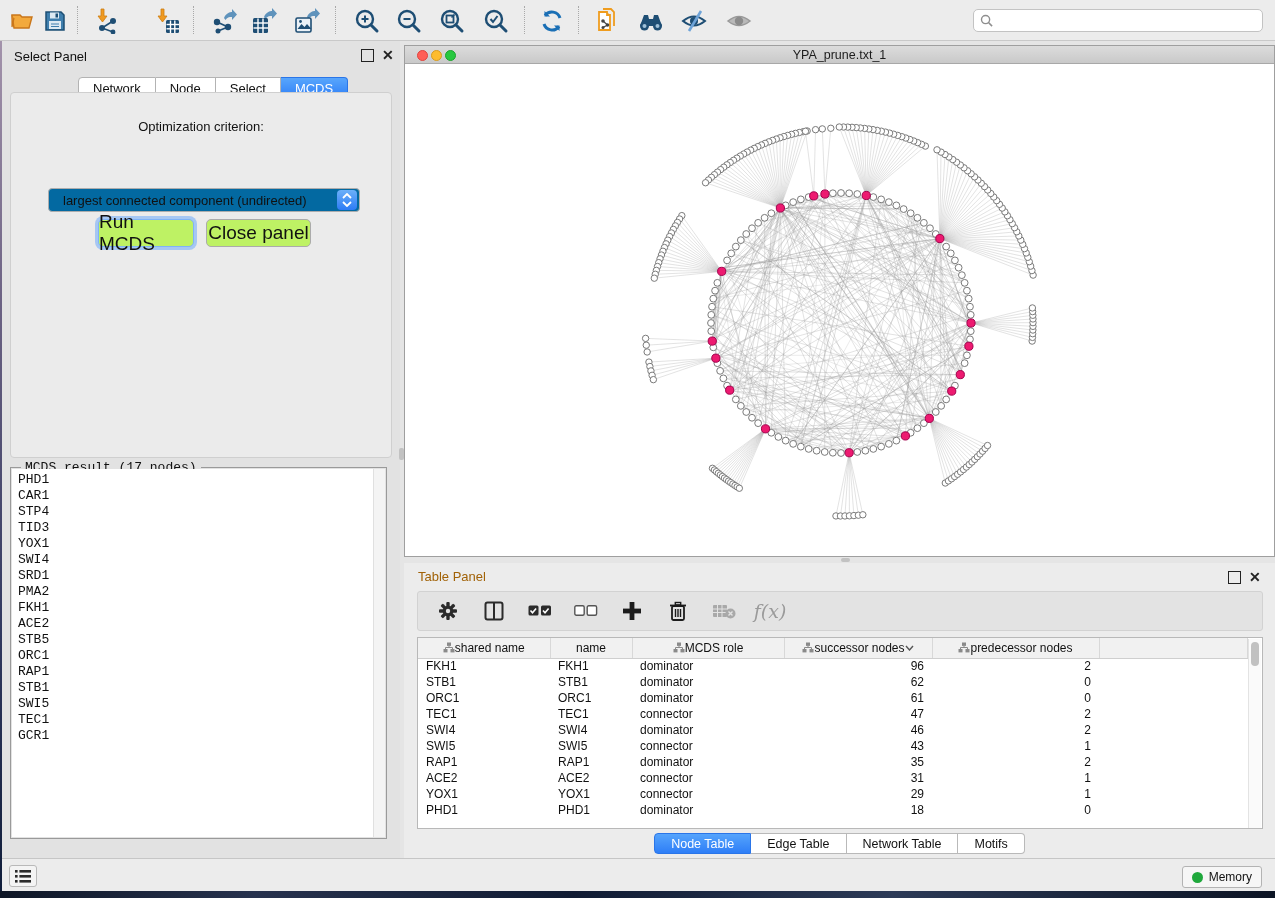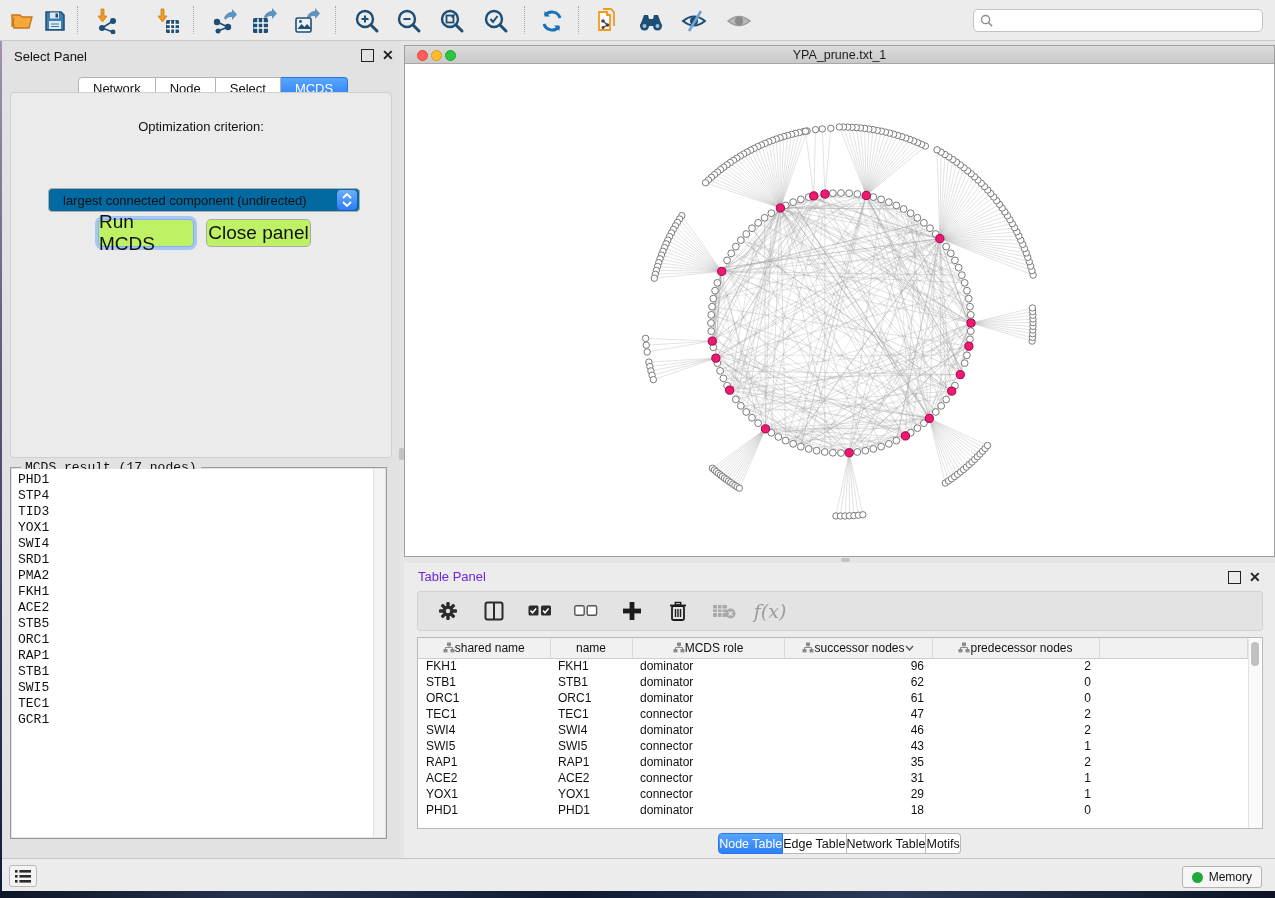--- a/index.html
+++ b/index.html
@@ -42,34 +42,34 @@
   .net-titlebar{position:absolute;left:0;top:0;width:100%;height:18px;background:linear-gradient(#dcdcdc,#c9c9c9);border-bottom:1px solid #a8a8a8;}
   .tl{position:absolute;top:3.5px;width:11px;height:11px;border-radius:50%;}
   .net-title{position:absolute;top:2px;width:100%;text-align:center;font-size:12.5px;color:#1c1c1c;}
   .net-canvas{position:absolute;left:0;top:18px;width:869px;height:492px;background:#fff;}
   
   .h-split{position:absolute;left:404px;top:557px;width:871px;height:6px;background:#e5e5e5;}
   .h-split .grip{position:absolute;left:437px;top:1px;width:9px;height:4px;background:#c2c2c2;border-radius:2px;}
   .v-split-grip{position:absolute;left:399px;top:448px;width:5px;height:12px;background:#c2c2c2;border-radius:2px;}
   
   .table-panel{position:absolute;left:404px;top:563px;width:871px;height:295px;background:#ececec;}
-  .tp-title{position:absolute;left:14px;top:6px;font-size:13px;color:#6d28d9;}
+  .tp-title{position:absolute;left:14px;top:6px;font-size:13px;color:#a16207;}
   .tp-toolbar{position:absolute;left:13px;top:28px;width:846px;height:40px;background:#e3e3e3;border:1px solid #d2d2d2;border-radius:3px;display:flex;align-items:center;gap:22px;padding-left:18px;}
   .tp-icon{width:24px;height:24px;display:flex;align-items:center;justify-content:center;cursor:pointer;}
   .fx{font-family:"DejaVu Serif",serif;font-style:italic;font-size:19px;color:#9a9a9a;}
   .tablebox{position:absolute;left:13px;top:74px;width:846px;height:192px;background:#fff;border:1px solid #b8b8b8;overflow:hidden;}
   table.nodetable{border-collapse:collapse;width:830px;table-layout:fixed;font-size:12px;}
   table.nodetable th{height:20px;background:#f1f1f1;border-right:1px solid #d8d8d8;border-bottom:1px solid #cfcfcf;font-weight:normal;color:#111;position:relative;}
   table.nodetable th .hwrap{display:flex;align-items:center;justify-content:center;}
   table.nodetable td{height:16px;padding:0 8px;color:#111;white-space:nowrap;overflow:hidden;}
   td.num{text-align:right;padding-right:20px;}
   .tscroll{position:absolute;top:1px;right:1px;width:13px;height:190px;background:#fafafa;border-left:1px solid #e3e3e3;}
   .tscroll .thumb{position:absolute;left:2px;top:3px;width:8px;height:24px;background:#c1c1c1;border-radius:4px;}
   .bottom-tabs{position:absolute;left:0;top:270px;width:100%;display:flex;justify-content:center;}
-  .btab{height:21px;padding:0 0;background:#fff;border:1px solid #b9b9b9;border-left:none;font-size:12.5px;display:flex;align-items:center;cursor:pointer;color:#111;}
+  .btab{height:21px;padding:0 16px;background:#fff;border:1px solid #b9b9b9;border-left:none;font-size:12.5px;display:flex;align-items:center;cursor:pointer;color:#111;}
   .btab:first-child{border-left:1px solid #b9b9b9;border-radius:4px 0 0 4px;}
   .btab:last-child{border-radius:0 4px 4px 0;}
   .btab.sel{background:linear-gradient(#55a4fc,#2e7ef7);border-color:#2a75e8;color:#fff;}
   
   .statusbar{position:absolute;left:0;top:858px;width:1275px;height:33px;background:#ececec;border-top:1px solid #c6c6c6;}
   .list-btn{position:absolute;left:9px;top:6px;width:28px;height:22px;background:#f4f4f4;border:1px solid #b9b9b9;border-radius:3px;display:flex;align-items:center;justify-content:center;cursor:pointer;}
   .mem-btn{position:absolute;right:13px;top:7px;height:22px;padding:0 9px;background:#f6f6f6;border:1px solid #b3b3b3;border-radius:3px;display:flex;align-items:center;gap:6px;font-size:12px;color:#111;cursor:pointer;}
   .mem-dot{width:11px;height:11px;border-radius:50%;}
   .wallpaper{position:absolute;left:0;top:891px;width:1275px;height:7px;background:linear-gradient(90deg,#0e1626,#27324e 20%,#101b33 45%,#2c3a57 70%,#0c1424);}
   .left-edge{position:absolute;left:0;top:41px;width:2px;height:850px;background:linear-gradient(180deg,#a393ab,#6d6384 30%,#31395f 70%,#101d3a);}
@@ -263,20 +263,21 @@
       </div>
       <div class="btn focusring" style="left:87px;top:126px;width:96px">Run MCDS</div>
       <div class="btn" style="left:195px;top:126px;width:105px">Close panel</div>
     </div>
 
     <div class="fieldset">
       <div class="legend">MCDS result (17 nodes)</div>
       <div class="mcds-list">
         <ul>
             <li>PHD1</li>
+            <li>CAR1</li>
             <li>STP4</li>
             <li>TID3</li>
             <li>YOX1</li>
             <li>SWI4</li>
             <li>SRD1</li>
             <li>PMA2</li>
             <li>FKH1</li>
             <li>ACE2</li>
             <li>STB5</li>
             <li>ORC1</li>

